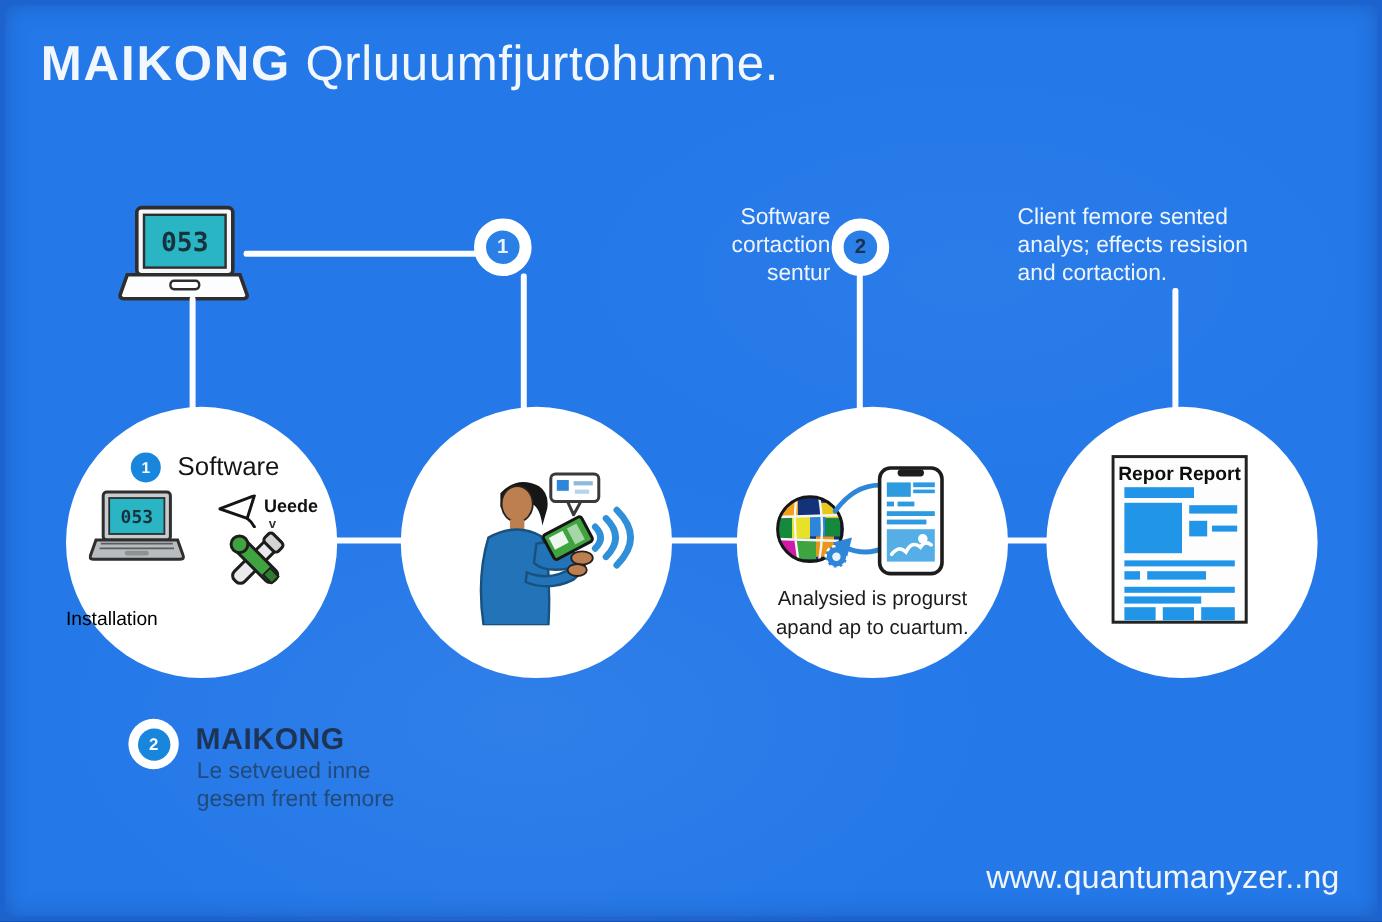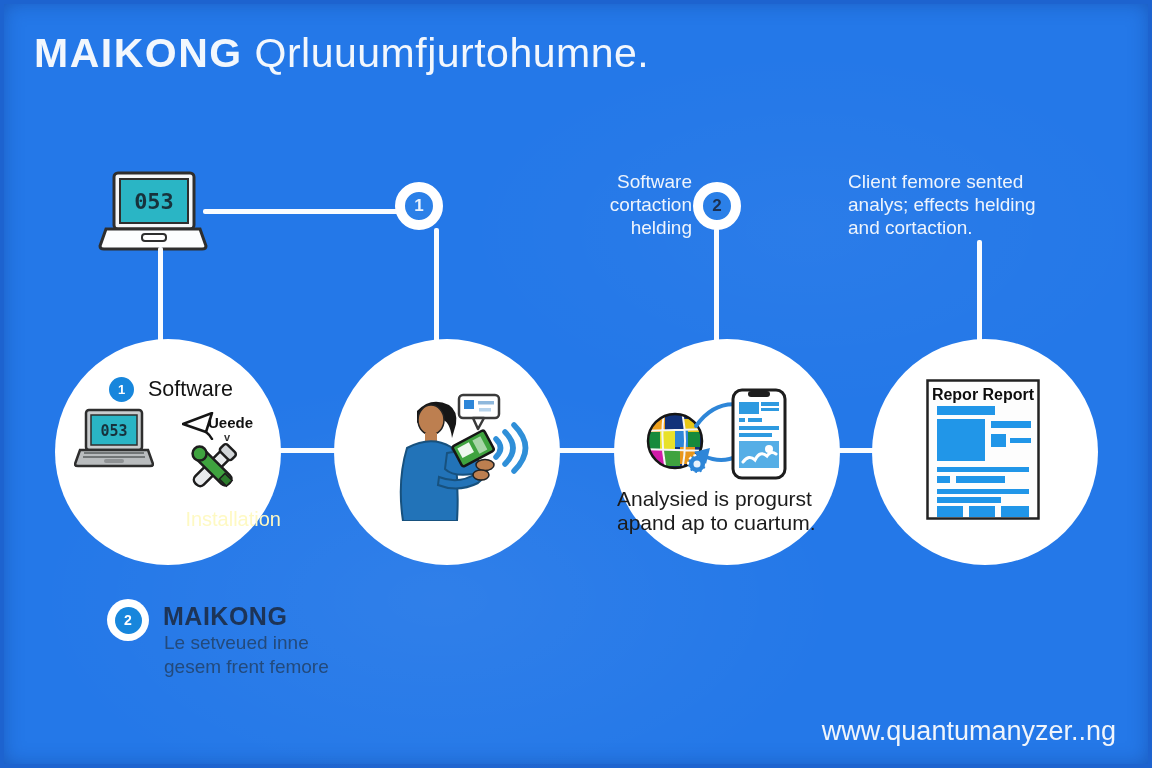--- a/index.html
+++ b/index.html
@@ -28,25 +28,25 @@
   .ring.n2{color:#1c3050;}
   
   .note{font-size:19px;line-height:23px;color:#eef4fc;}
   .note.right{text-align:right;}
   
   .stepcircle{width:226px;height:226px;border-radius:50%;background:#ffffff;}
   
   .badge-sm{width:25px;height:25px;border-radius:50%;background:#1786dc;color:#fff;
         display:flex;align-items:center;justify-content:center;font-size:13px;font-weight:700;}
   .step1-title{font-size:21.5px;color:#141414;font-weight:500;}
-  .step1-caption{width:226px;text-align:right;font-size:20px;color:#fef9c3;}
+  .step1-caption{width:226px;text-align:left;font-size:16px;color:#000000;}
   .cursor-label{font-size:15px;font-weight:700;color:#111;}
   .cursor-sub{font-size:11px;font-weight:700;color:#333;}
   
-  .step3-caption{width:220px;text-align:left;font-size:21px;line-height:24px;color:#1b1b1b;}
+  .step3-caption{width:220px;text-align:center;font-size:17px;line-height:24px;color:#1b1b1b;}
   
   .badge-lg{width:42px;height:42px;border-radius:50%;background:#ffffff;
         display:flex;align-items:center;justify-content:center;}
   .badge-lg .inner{width:27px;height:27px;border-radius:50%;background:#1786dc;color:#fff;
         display:flex;align-items:center;justify-content:center;font-size:14px;font-weight:700;}
   .bottom-brand{font-size:25px;font-weight:800;color:#1d3457;letter-spacing:.5px;}
   .bottom-desc{font-size:19px;line-height:24px;color:#234a7c;}
   
   .footer-url{right:36px;top:716px;font-size:27px;color:#f0f5fb;}
   svg{display:block;}
@@ -84,26 +84,26 @@
   <div class="abs ring n1" style="left:395px;top:182px;">
     <span>1</span>
   </div>
   <div class="abs ring n2" style="left:693px;top:182px;">
     <span>2</span>
   </div>
 
   <div class="abs note right" style="left:572px;top:170px;width:120px;">
     <div>Software</div>
     <div>cortaction</div>
-    <div>helding</div>
+    <div>sentur</div>
   </div>
 
   <div class="abs note" style="left:848px;top:170px;width:240px;">
     <div>Client femore sented</div>
-    <div>analys; effects helding</div>
+    <div>analys; effects resision</div>
     <div>and cortaction.</div>
   </div>
 
   <div class="abs stepcircle" style="left:55px;top:339px;"></div>
   <div class="abs stepcircle" style="left:334px;top:339px;"></div>
   <div class="abs stepcircle" style="left:614px;top:339px;"></div>
   <div class="abs stepcircle" style="left:872px;top:339px;"></div>
 
   <div class="abs badge-sm" style="left:109px;top:377px;">
     <span>1</span>
@@ -116,21 +116,21 @@
     <text class="digital" x="40" y="28" text-anchor="middle" font-size="15" font-weight="700" fill="#17323c">053</text>
     <path d="M6,42 L74,42 L79,56 Q79,58 76,58 L4,58 Q1,58 1,56 Z" fill="#b9bcbe" stroke="#2e2e2e" stroke-width="2.5"></path>
     <path d="M10,45 L70,45 M9,49 L71,49" stroke="#5a5d5f" stroke-width="1.5"></path>
     <rect x="30" y="51" width="20" height="4" rx="2" fill="#8f9294"></rect>
   </svg>
 
   <svg class="abs" style="left:182px;top:412px;" width="32" height="28" viewBox="0 0 32 28">
     <polygon points="30,1 1,12 24,20" fill="#fff" stroke="#151515" stroke-width="2.5" stroke-linejoin="round"></polygon>
     <path d="M24,20 q4,3 6,7" fill="none" stroke="#151515" stroke-width="2.5" stroke-linecap="round"></path>
   </svg>
-  <div class="abs cursor-label" style="left:208px;top:414px;">Ueede</div>
+  <div class="abs cursor-label" style="left:220px;top:414px;">Ueede</div>
   <div class="abs cursor-sub" style="left:224px;top:431px;">v</div>
 
   <svg class="abs" style="left:186px;top:440px;" width="54" height="54" viewBox="0 0 54 54">
     <g transform="rotate(45 27 27)">
       <rect x="21" y="3" width="12" height="48" rx="5" fill="#e8eaec" stroke="#1d1d1d" stroke-width="2.5"></rect>
       <rect x="19" y="1" width="16" height="10" rx="3" fill="#d2d5d8" stroke="#1d1d1d" stroke-width="2.5"></rect>
     </g>
     <g transform="rotate(-45 27 27)">
       <rect x="21" y="4" width="12" height="46" rx="5" fill="#3fa33f" stroke="#1d1d1d" stroke-width="2.5"></rect>
       <circle cx="27" cy="8" r="7" fill="#3fa33f" stroke="#1d1d1d" stroke-width="2.5"></circle>

